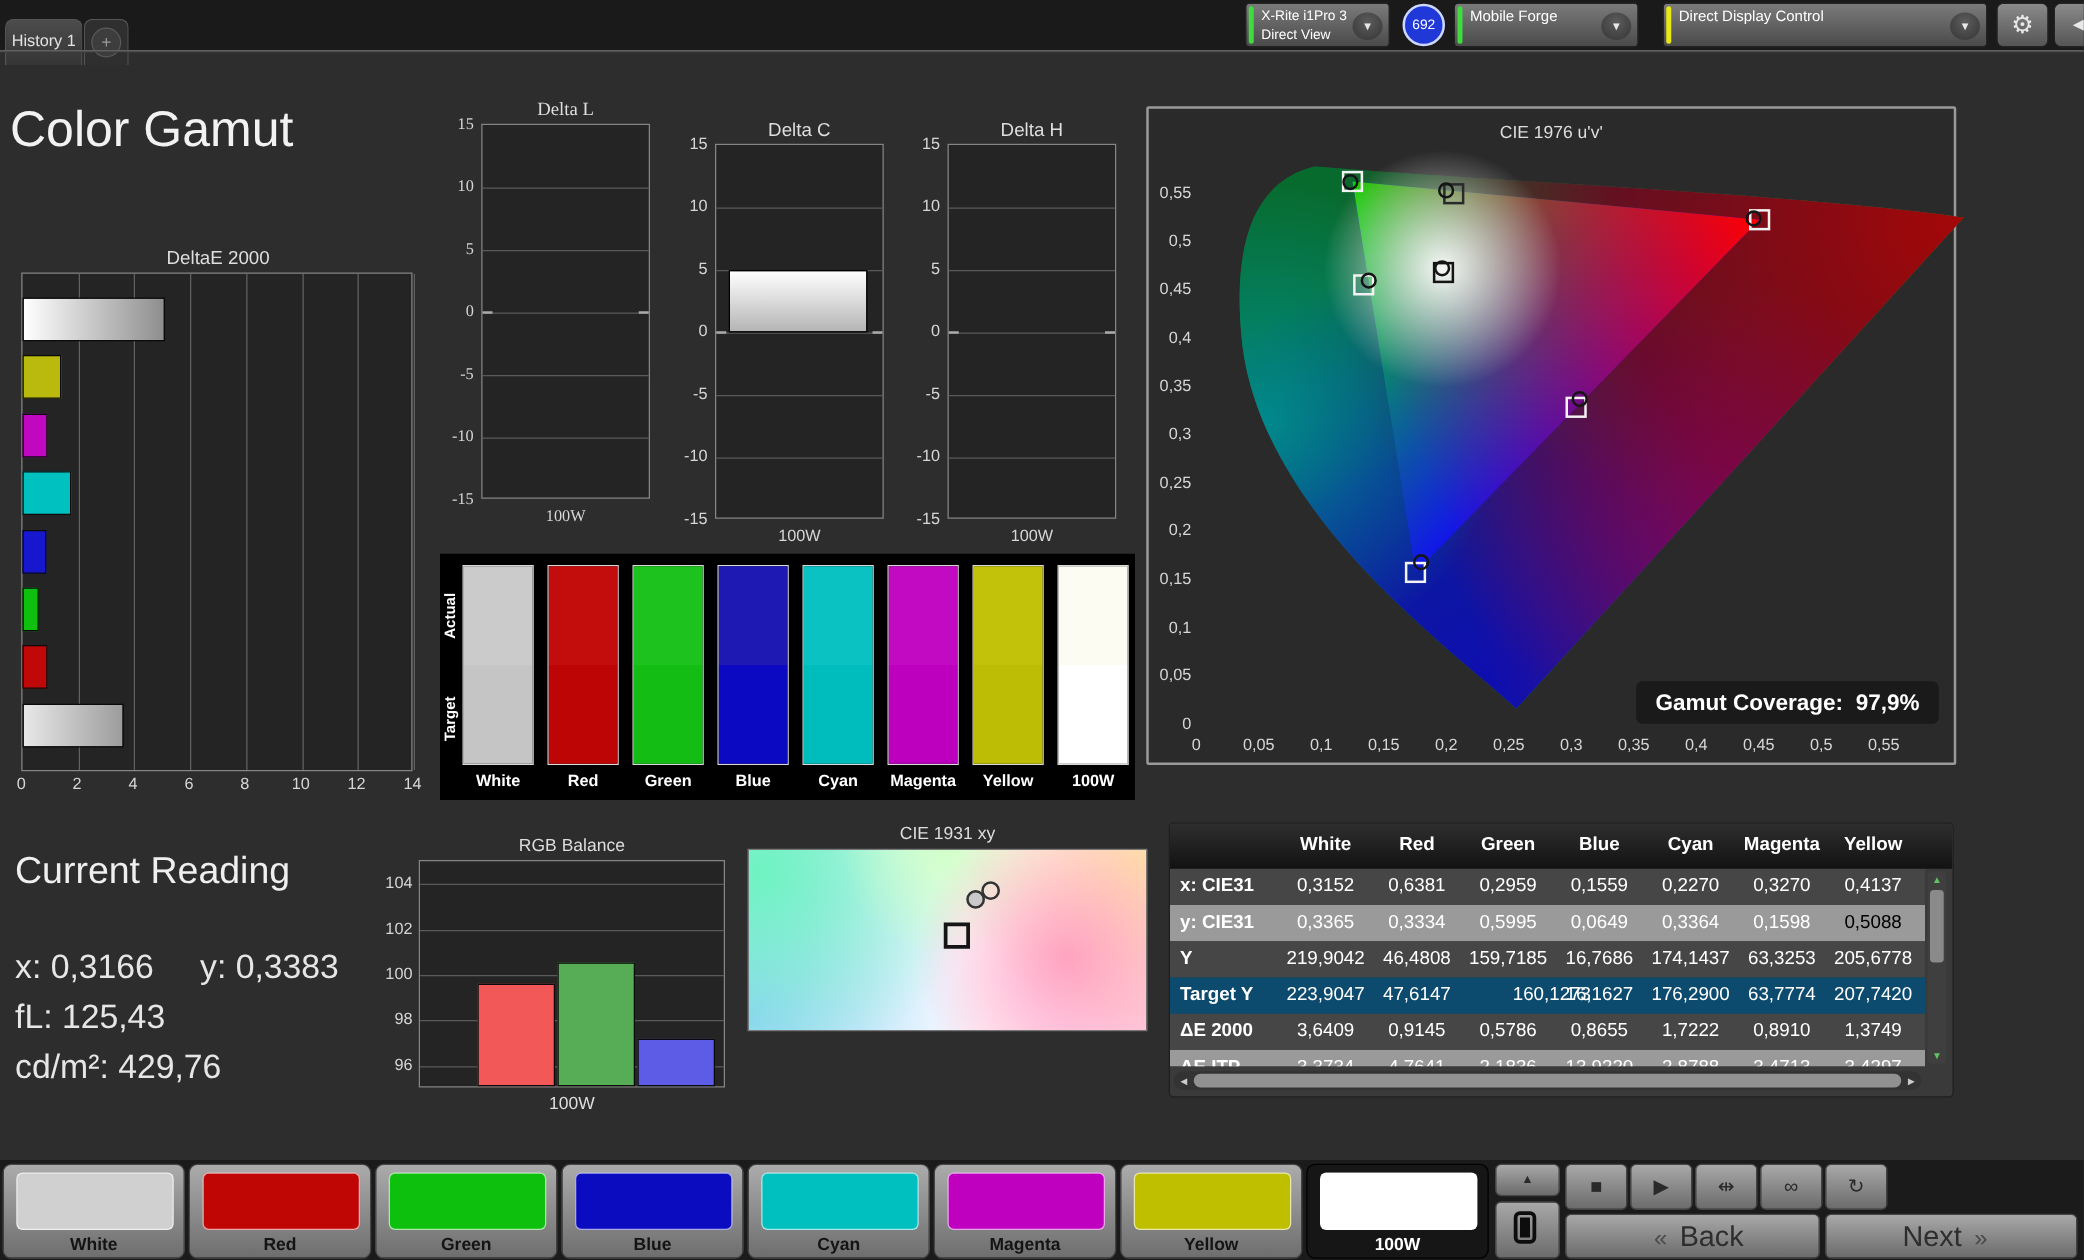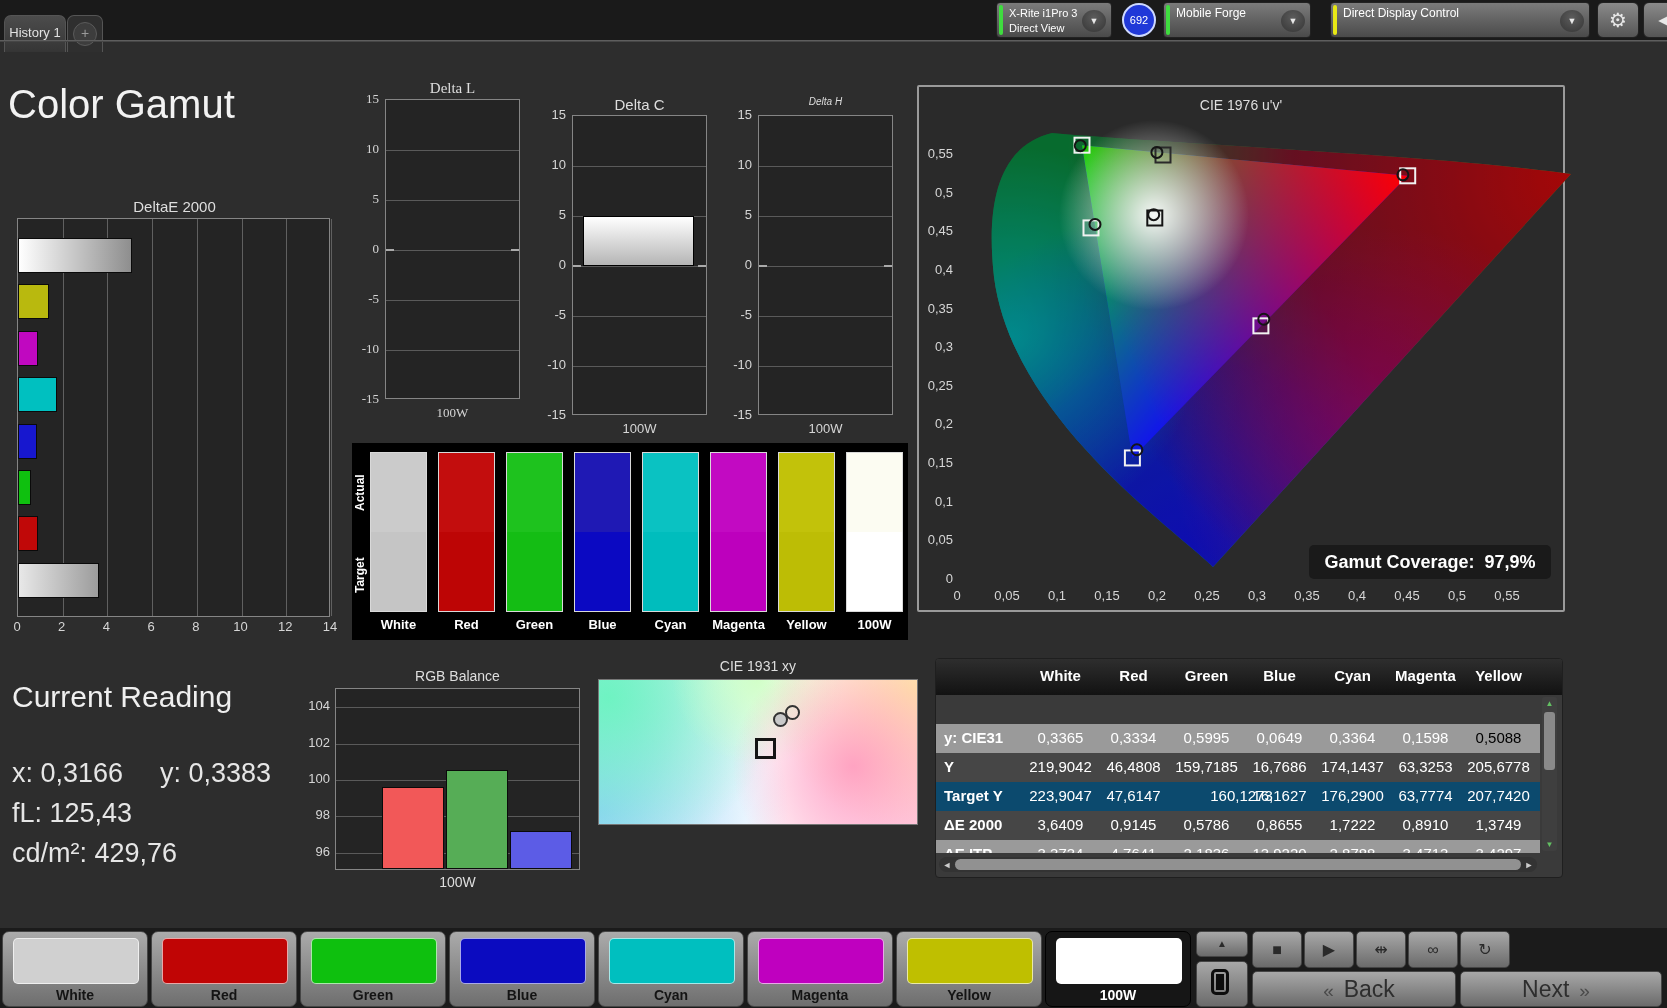--- a/index.html
+++ b/index.html
@@ -336,20 +336,30 @@
   <div class="t-header">
       <div class="t-hcell" style="position: absolute; left: 88px; top: 8px; width: 73px; text-align: center;">White</div>
       <div class="t-hcell" style="position: absolute; left: 161px; top: 8px; width: 73px; text-align: center;">Red</div>
       <div class="t-hcell" style="position: absolute; left: 234px; top: 8px; width: 73px; text-align: center;">Green</div>
       <div class="t-hcell" style="position: absolute; left: 307px; top: 8px; width: 73px; text-align: center;">Blue</div>
       <div class="t-hcell" style="position: absolute; left: 380px; top: 8px; width: 73px; text-align: center;">Cyan</div>
       <div class="t-hcell" style="position: absolute; left: 453px; top: 8px; width: 73px; text-align: center;">Magenta</div>
       <div class="t-hcell" style="position: absolute; left: 526px; top: 8px; width: 73px; text-align: center;">Yellow</div>
     </div>
   <div class="abs" style="left:0;top:36px;width:604px;height:158px;overflow:hidden;">
+      <div style="position: absolute; left: 0px; top: 0px; width: 604px; height: 29px; background: rgb(70, 70, 70);">
+        <div style="position: absolute; left: 8px; top: 5px; font-size: 15px; font-weight: bold; color: rgb(255, 255, 255); white-space: nowrap;">x: CIE31</div>
+        <div style="position: absolute; left: 88px; top: 5px; width: 73px; text-align: center; font-size: 15px; color: rgb(255, 255, 255);">0,3152</div>
+        <div style="position: absolute; left: 161px; top: 5px; width: 73px; text-align: center; font-size: 15px; color: rgb(255, 255, 255);">0,6381</div>
+        <div style="position: absolute; left: 234px; top: 5px; width: 73px; text-align: center; font-size: 15px; color: rgb(255, 255, 255);">0,2959</div>
+        <div style="position: absolute; left: 307px; top: 5px; width: 73px; text-align: center; font-size: 15px; color: rgb(255, 255, 255);">0,1559</div>
+        <div style="position: absolute; left: 380px; top: 5px; width: 73px; text-align: center; font-size: 15px; color: rgb(255, 255, 255);">0,2270</div>
+        <div style="position: absolute; left: 453px; top: 5px; width: 73px; text-align: center; font-size: 15px; color: rgb(255, 255, 255);">0,3270</div>
+        <div style="position: absolute; left: 526px; top: 5px; width: 73px; text-align: center; font-size: 15px; color: rgb(255, 255, 255);">0,4137</div>
+      </div>
       <div style="position: absolute; left: 0px; top: 29px; width: 604px; height: 29px; background: rgb(154, 154, 154);">
         <div style="position: absolute; left: 8px; top: 5px; font-size: 15px; font-weight: bold; color: rgb(255, 255, 255); white-space: nowrap;">y: CIE31</div>
         <div style="position: absolute; left: 88px; top: 5px; width: 73px; text-align: center; font-size: 15px; color: rgb(255, 255, 255);">0,3365</div>
         <div style="position: absolute; left: 161px; top: 5px; width: 73px; text-align: center; font-size: 15px; color: rgb(255, 255, 255);">0,3334</div>
         <div style="position: absolute; left: 234px; top: 5px; width: 73px; text-align: center; font-size: 15px; color: rgb(255, 255, 255);">0,5995</div>
         <div style="position: absolute; left: 307px; top: 5px; width: 73px; text-align: center; font-size: 15px; color: rgb(255, 255, 255);">0,0649</div>
         <div style="position: absolute; left: 380px; top: 5px; width: 73px; text-align: center; font-size: 15px; color: rgb(255, 255, 255);">0,3364</div>
         <div style="position: absolute; left: 453px; top: 5px; width: 73px; text-align: center; font-size: 15px; color: rgb(255, 255, 255);">0,1598</div>
         <div style="position: absolute; left: 526px; top: 5px; width: 73px; text-align: center; font-size: 15px; color: #000000;">0,5088</div>
       </div>
@@ -509,21 +519,21 @@
     <div style="position: absolute; left: 0px; top: 11px; width: 30px; text-align: right; font-size: 13px; color: rgb(214, 214, 214);">15</div>
     <div style="position: absolute; left: 0px; top: 61px; width: 30px; text-align: right; font-size: 13px; color: rgb(214, 214, 214);">10</div>
     <div style="position: absolute; left: 0px; top: 111px; width: 30px; text-align: right; font-size: 13px; color: rgb(214, 214, 214);">5</div>
     <div style="position: absolute; left: 0px; top: 161px; width: 30px; text-align: right; font-size: 13px; color: rgb(214, 214, 214);">0</div>
     <div style="position: absolute; left: 0px; top: 211px; width: 30px; text-align: right; font-size: 13px; color: rgb(214, 214, 214);">-5</div>
     <div style="position: absolute; left: 0px; top: 261px; width: 30px; text-align: right; font-size: 13px; color: rgb(214, 214, 214);">-10</div>
     <div style="position: absolute; left: 0px; top: 311px; width: 30px; text-align: right; font-size: 13px; color: rgb(214, 214, 214);">-15</div>
     <div style="position: absolute; left: 36px; top: 325px; width: 135px; text-align: center; font-size: 13px; color: rgb(214, 214, 214);">100W</div>
   </div>
 <div style="position: absolute; left: 722px; top: 96px; width: 171px; height: 345px;">
-    <div style="position: absolute; left: 36px; top: 0px; width: 135px; text-align: center; font-size: 10px; color: rgb(222, 222, 222); font-style: italic;">Delta H</div>
+    <div style="position: absolute; left: 36px; top: 0px; width: 135px; text-align: center; font-size: 15px; color: rgb(222, 222, 222);">Delta H</div>
     <div style="position: absolute; left: 36px; top: 19px; width: 135px; height: 300px; background: rgb(36, 36, 36); border: 1px solid rgb(133, 133, 133); box-sizing: border-box;">
       <div style="position: absolute; left: 0px; top: 50px; width: 100%; height: 1px; background: rgb(90, 90, 90);"></div>
       <div style="position: absolute; left: 0px; top: 100px; width: 100%; height: 1px; background: rgb(90, 90, 90);"></div>
       <div style="position: absolute; left: 0px; top: 150px; width: 100%; height: 1px; background: rgb(90, 90, 90);"></div>
       <div style="position: absolute; left: 0px; top: 200px; width: 100%; height: 1px; background: rgb(90, 90, 90);"></div>
       <div style="position: absolute; left: 0px; top: 250px; width: 100%; height: 1px; background: rgb(90, 90, 90);"></div>
       <div style="position: absolute; left: 0px; top: 149px; width: 8px; height: 2px; background: rgb(170, 170, 170);"></div>
       <div style="position: absolute; right: 0px; top: 149px; width: 8px; height: 2px; background: rgb(170, 170, 170);"></div>
     </div>
     <div style="position: absolute; left: 0px; top: 11px; width: 30px; text-align: right; font-size: 13px; color: rgb(214, 214, 214);">15</div>

